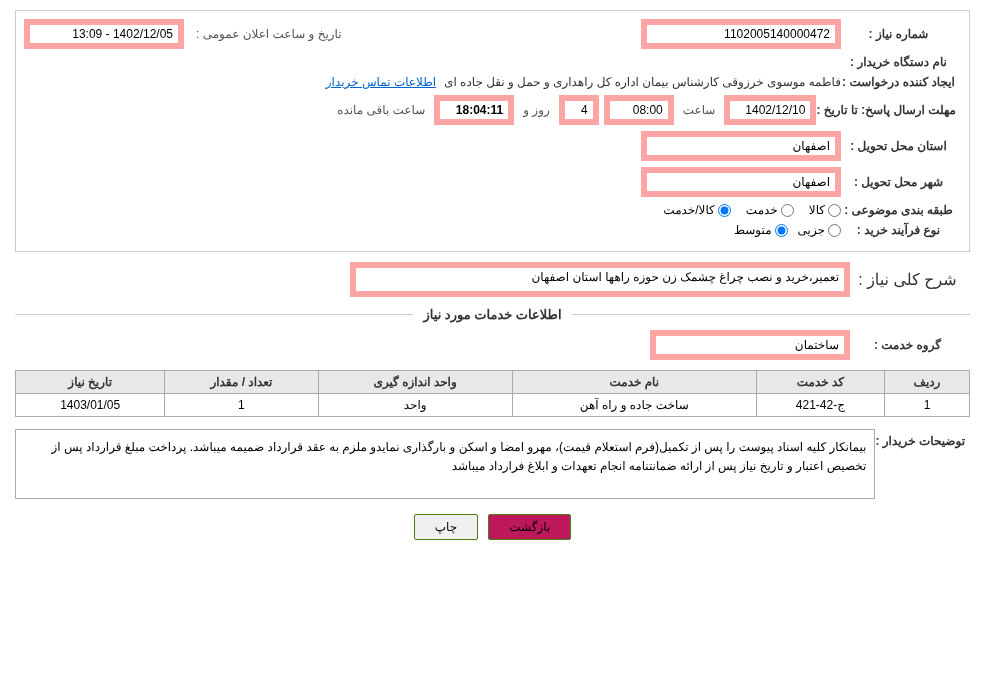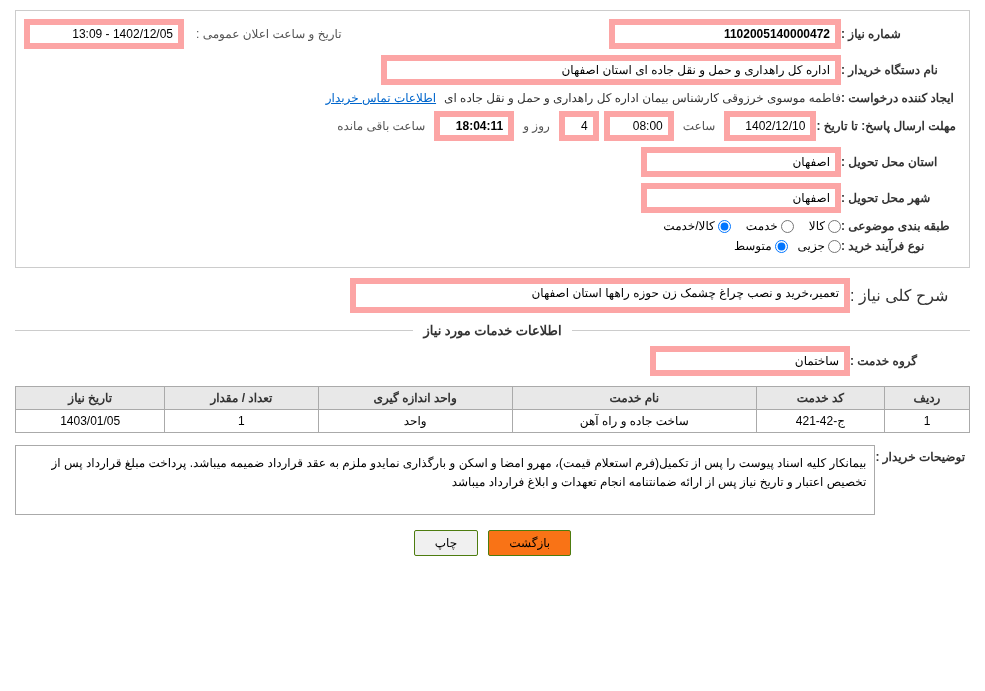--- a/index.html
+++ b/index.html
@@ -34,41 +34,40 @@
     .form-row {
       display: flex;
       align-items: center;
       margin-bottom: 6px;
       flex-direction: row;
     }
     .label-cell {
       color: #333;
       font-weight: bold;
       min-width: 120px;
-      text-align: left;
+      text-align: center;
       padding-right: 5px;
       white-space: nowrap;
     }
     .value-cell {
       flex: 1;
       display: flex;
       align-items: center;
     }
     .input-box {
       border: 6px solid #fca5a5;
       background: #fff;
       padding: 2px 5px;
       min-height: 20px;
       font-size: 12px;
       font-family: Tahoma, Arial, sans-serif;
       direction: rtl;
     }
     .input-medium {
-      width: 232px;
-      font-weight: bold;
+      width: 200px;
     }
     .input-date {
       width: 92px;
       padding-left: 16px;
     }
     .datetime-row {
       display: flex;
       align-items: center;
       gap: 5px;
     }
@@ -157,21 +156,21 @@
     .btn {
       padding: 5px 20px;
       border: 1px solid #4d7c0f;
       background: #f0f0f0;
       cursor: pointer;
       font-family: Tahoma, Arial, sans-serif;
       font-size: 12px;
       border-radius: 2px;
     }
     .btn-back {
-      background: #f97316;
+      background: #be185d;
     }
     .btn-print {
       background: #f0f0f0;
     }
     .divider-title {
       display: flex;
       align-items: center;
       margin: 10px 0 8px 0;
     }
     .divider-title span {
@@ -207,23 +206,20 @@
           <div class="input-box input-medium">1102005140000472</div>
         </div>
         <div style="margin-right:20px; display:flex; align-items:center; gap:8px;">
           <span class="inline-label">تاریخ و ساعت اعلان عمومی :</span>
           <div class="input-box" style="width:160px;">1402/12/05 - 13:09</div>
         </div>
       </div>
 
       <div class="form-row">
         <div class="label-cell">نام دستگاه خریدار :</div>
-        <div class="value-cell">
-          <div class="input-box" style="width:460px;">اداره کل راهداری و حمل و نقل جاده ای استان اصفهان</div>
-        </div>
       </div>
 
       <div class="form-row">
         <div class="label-cell">ایجاد کننده درخواست :</div>
         <div class="value-cell" style="gap:8px;">
           <span style="color:#333;">فاطمه موسوی خرزوقی کارشناس بیمان اداره کل راهداری و حمل و نقل جاده ای</span>
           <span class="link-text">اطلاعات تماس خریدار</span>
         </div>
       </div>
 

